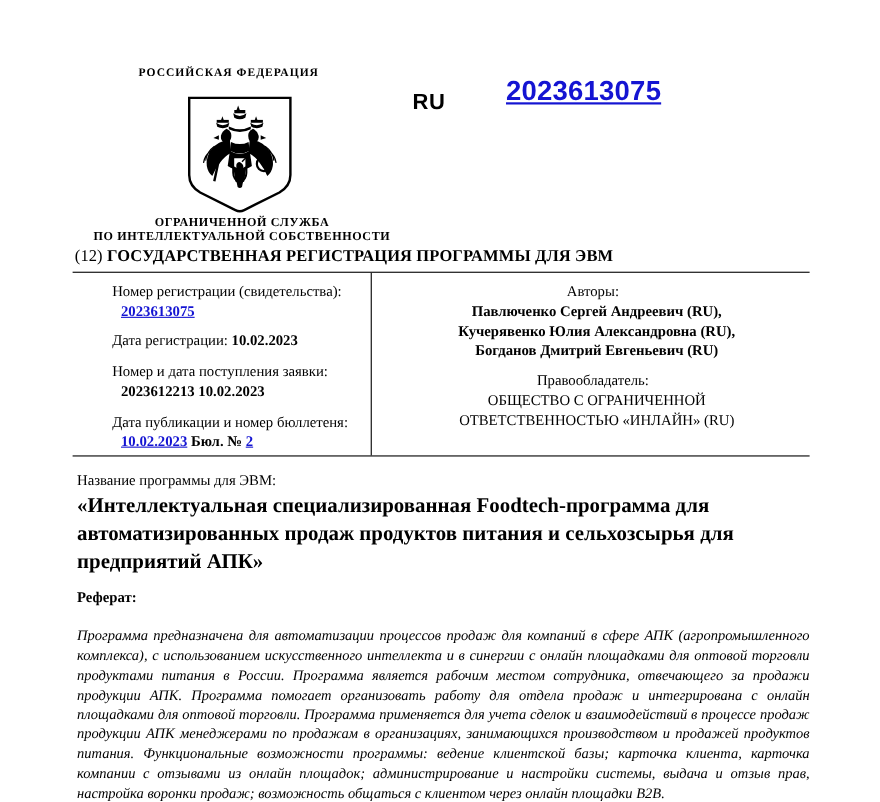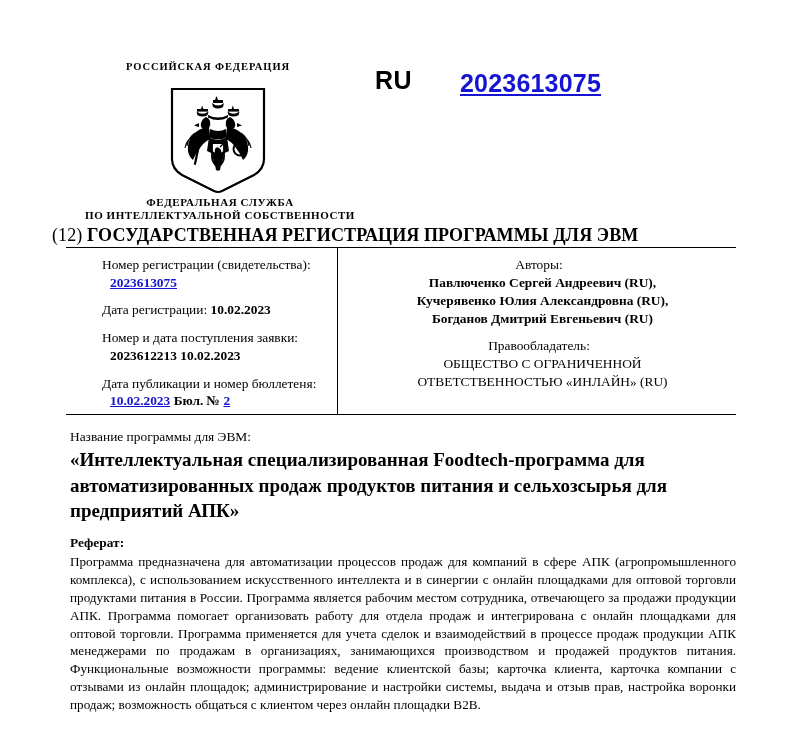--- a/index.html
+++ b/index.html
@@ -43,23 +43,23 @@
     left: 168px;
     top: 87px;
     width: 100px;
     height: 108px;
   }
   .emblem-wrap svg { display: block; }
 
   .ru-code {
     position: absolute;
     left: 375px;
-    top: 66px;
+    top: 82px;
     font-family: "Liberation Sans", "DejaVu Sans", sans-serif;
-    font-size: 25px;
+    font-size: 20px;
     font-weight: bold;
     letter-spacing: 0.5px;
   }
   .reg-number-big {
     position: absolute;
     left: 460px;
     top: 69px;
     font-family: "Liberation Sans", "DejaVu Sans", sans-serif;
     font-size: 25px;
     font-weight: bold;
@@ -77,23 +77,23 @@
     text-align: center;
     font-size: 11px;
     font-weight: bold;
     line-height: 1.22;
     letter-spacing: 0.55px;
   }
 
   
   .doc-kind {
     position: absolute;
-    left: 52px;
+    left: 68px;
     top: 225px;
-    font-size: 18px;
+    font-size: 15px;
     letter-spacing: 0.1px;
     white-space: nowrap;
   }
   .doc-kind .num12 { font-weight: normal; }
   .doc-kind .kind-text { font-weight: bold; }
 
   
   .biblio {
     position: absolute;
     left: 66px;
@@ -189,22 +189,23 @@
   }
   .abstract-label {
     font-size: 13.4px;
     font-weight: bold;
     margin-top: 11px;
   }
   .abstract-text {
     font-size: 13.2px;
     line-height: 1.355;
     text-align: justify;
-    margin-top: 2px;
+    margin-top: 18px;
     hyphens: none;
+    font-style: italic;
   }
   .meta-line {
     font-size: 13.4px;
     margin-top: 11px;
     line-height: 1.35;
   }
   .meta-line .m-label { font-weight: bold; }
   .meta-line .m-value { font-weight: normal; }
 </style>
 </head>
@@ -262,21 +263,21 @@
           <path d="M47,62 q2,-3 4,-1 q3,2 2,5 q-1,3 -4,2 q-3,-1 -2,-6 z"></path>
           <path d="M52,60 l4,-4" stroke="#000" stroke-width="1.3"></path>
 
           <path d="M44,64 q6,4 12,0 l-2,14 q-4,3 -8,0 z"></path>
           <path d="M47,78 q3,2 6,0 l-1,5 q-2,1.6 -4,0 z"></path>
         </g>
       </svg>
     </div>
 
     <div class="agency">
-      <div>ФЕДЕРАЛЬНАЯ СЛУЖБА</div>
+      <div>ОГРАНИЧЕННОЙ СЛУЖБА</div>
       <div>ПО ИНТЕЛЛЕКТУАЛЬНОЙ СОБСТВЕННОСТИ</div>
     </div>
 
     <div class="ru-code">RU</div>
 
     <div class="reg-number-big">2023613075</div>
   </div>
 
   <div class="doc-kind">
     <span class="num12">(12)</span>

